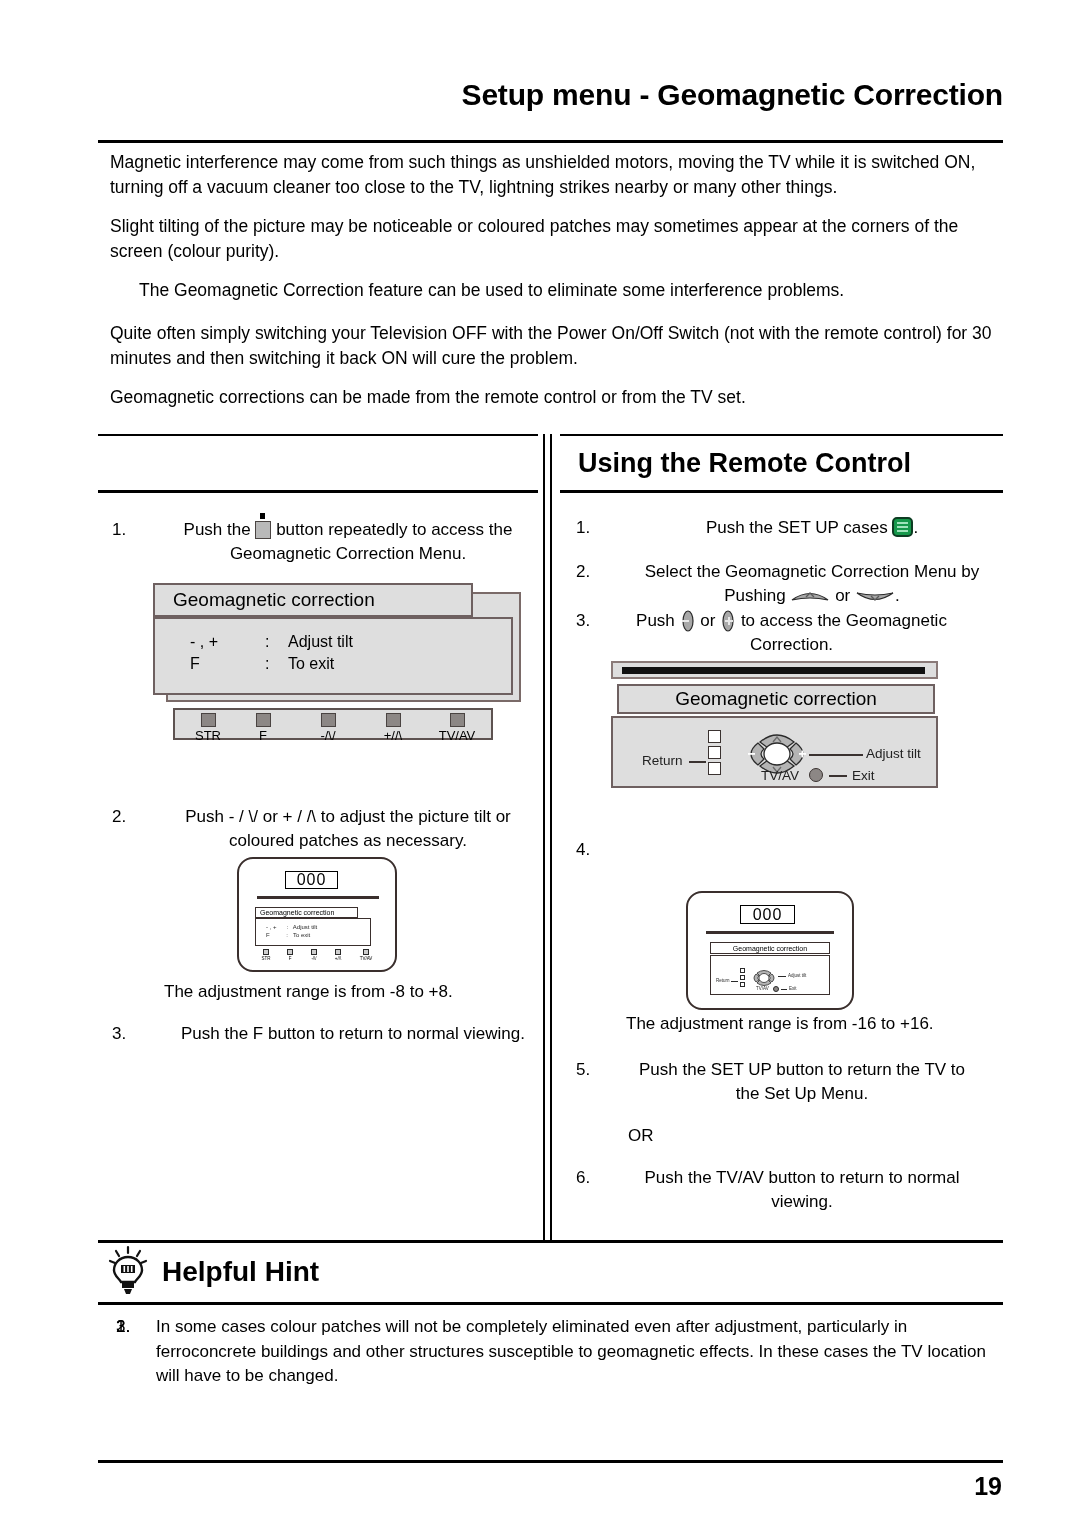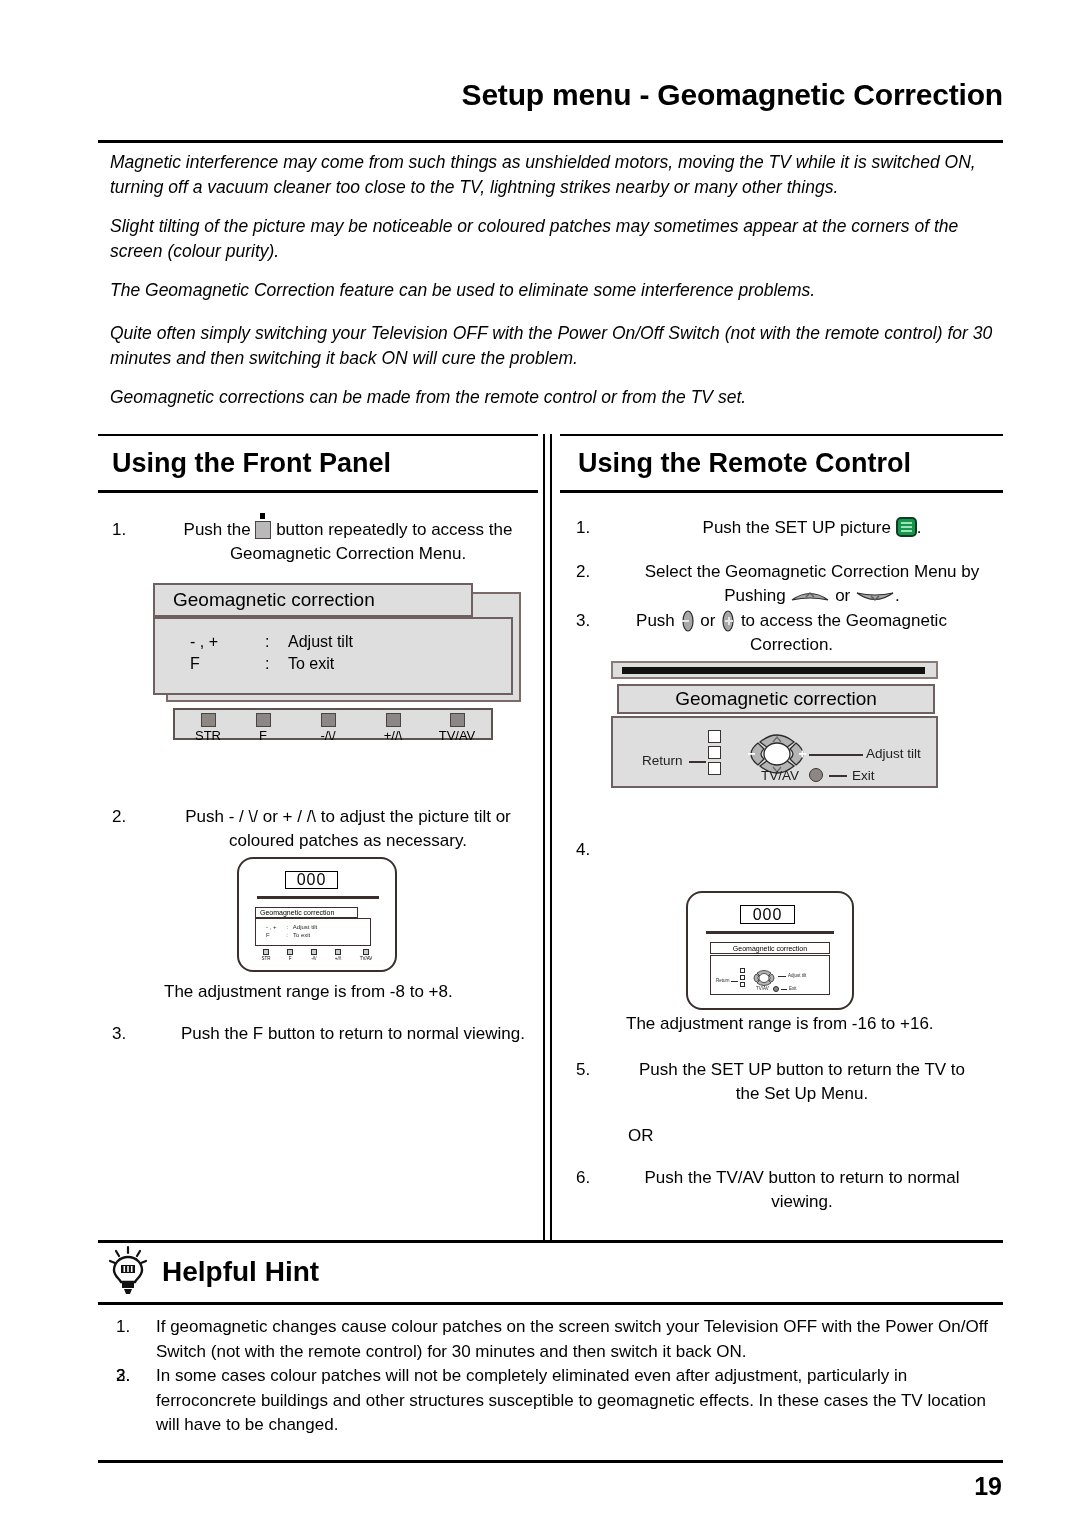--- a/index.html
+++ b/index.html
@@ -22,21 +22,21 @@
   .rule-thick {
     position: absolute; background: #000; height: 3px;
   }
   .rule-thin {
     position: absolute; background: #000; height: 2px;
   }
 
   
   .intro {
     position: absolute; left: 110px; width: 890px;
-    font-size: 17.5px; line-height: 25px; font-style: italic;
+    font-size: 17.5px; line-height: 25px;
   }
 
   
   .colhead {
     position: absolute;
     font-size: 27px; font-weight: bold;
   }
 
   
   .vdiv { position: absolute; width: 2px; background: #000; }
@@ -162,28 +162,27 @@
 </head>
 <body>
 
 <div class="page">
 
   <div class="title">Setup menu - Geomagnetic Correction</div>
   <div class="rule-thick" style="left:98px; top:140px; width:905px;"></div>
 
   <div class="intro" style="top:150px;">Magnetic interference may come from such things as unshielded motors, moving the TV while it is switched ON, turning off a vacuum cleaner too close to the TV, lightning strikes nearby or many other things.</div>
   <div class="intro" style="top:214px;">Slight tilting of the picture may be noticeable or coloured patches may sometimes appear at the corners of the screen (colour purity).</div>
-  <div class="intro" style="top:278px;">The Geomagnetic Correction feature can be used to eliminate some interference problems.</div>
+  <div class="intro" style="top:278px;margin-left:29px;">The Geomagnetic Correction feature can be used to eliminate some interference problems.</div>
   <div class="intro" style="top:321px;">Quite often simply switching your Television OFF with the Power On/Off Switch (not with the remote control) for 30 minutes and then switching it back ON will cure the problem.</div>
   <div class="intro" style="top:385px;">Geomagnetic corrections can be made from the remote control or from the TV set.</div>
 
   <div class="rule-thin" style="left:98px; top:434px; width:440px;"></div>
   <div class="rule-thin" style="left:560px; top:434px; width:443px;"></div>
 
-  <div class="colhead" style="left:112px; top:448px;">Using the Front Panel</div>
   <div class="colhead" style="left:578px; top:448px;">Using the Remote Control</div>
 
   <div class="rule-thick" style="left:98px; top:490px; width:440px;"></div>
   <div class="rule-thick" style="left:560px; top:490px; width:443px;"></div>
 
   <div class="vdiv" style="left:543px; top:434px; height:808px;"></div>
   <div class="vdiv" style="left:550px; top:434px; height:808px;"></div>
 
   <div class="step" style="left:112px; top:518px; width:420px;">
     <span class="num">1.</span>
@@ -268,21 +267,21 @@
   <div class="step" style="left:164px; top:980px; width:380px;">The adjustment range is from -8 to +8.</div>
 
   <div class="step" style="left:112px; top:1022px; width:430px;">
     <span class="num">3.</span>
     <span class="body" style="margin-left:52px;">Push the F button to return to normal viewing.</span>
   </div>
 
   <div class="step" style="left:576px; top:516px; width:420px;">
     <span class="num">1.</span>
     <span class="body" style="margin-left:52px;">
-      <span>Push the SET UP picture</span>
+      <span>Push the SET UP cases</span>
       <span class="ico ico-setup"><i></i><i></i><i></i></span><span>.</span>
     </span>
   </div>
 
   <div class="step" style="left:576px; top:560px; width:420px;">
     <span class="num">2.</span>
     <span class="body" style="margin-left:52px;">
       <span>Select the Geomagnetic Correction Menu by Pushing</span>
       <svg class="ico ico-rocker" viewBox="0 0 40 17">
         <path d="M2 12 Q20 -1 38 12 Q20 8 2 12 Z" fill="#a8a8a8" stroke="#2b2b2b" stroke-width="1.2"></path>
@@ -412,21 +411,20 @@
     <path d="M16 44 L24 44 L22 49 L18 49 Z" fill="#111"></path>
   </svg>
 
   <div class="hint-title" style="left:162px; top:1256px;">Helpful Hint</div>
 
   <div class="rule-thick" style="left:98px; top:1302px; width:905px;"></div>
 
   <div class="hint-list" style="left:98px; top:1315px; width:905px;">
     <div class="hint-item">
       <span class="n">1.</span>
-      <span>If geomagnetic changes cause colour patches on the screen switch your Television OFF with the Power On/Off Switch (not with the remote control) for 30 minutes and then switch it back ON.</span>
     </div>
     <div class="hint-item">
       <span class="n">2.</span>
     </div>
     <div class="hint-item">
       <span class="n">3.</span>
       <span>In some cases colour patches will not be completely eliminated even after adjustment, particularly in ferroconcrete buildings and other structures susceptible to geomagnetic effects. In these cases the TV location will have to be changed.</span>
     </div>
   </div>
 

